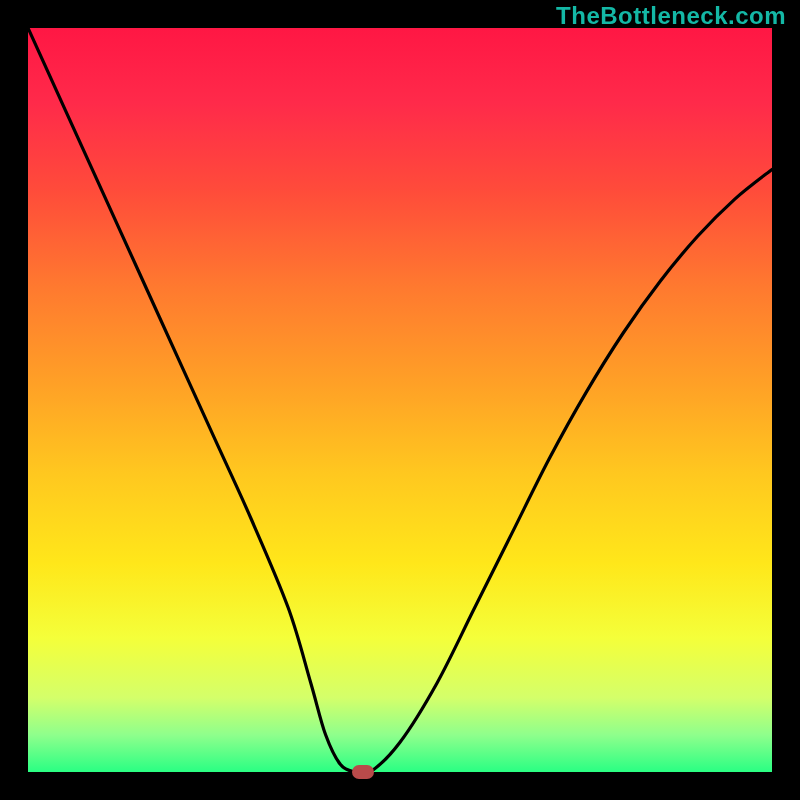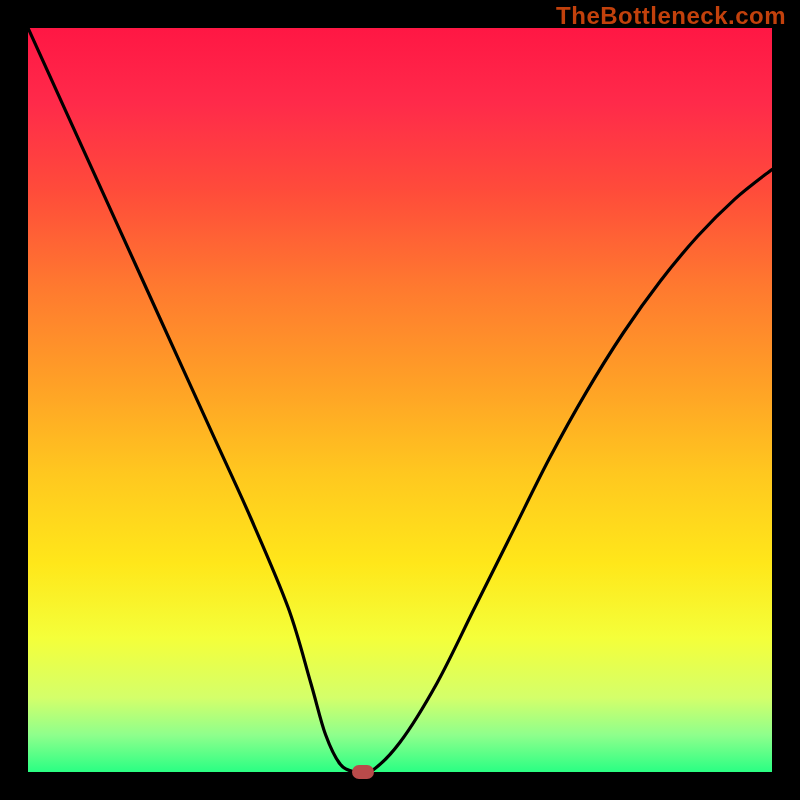--- a/index.html
+++ b/index.html
@@ -10,21 +10,21 @@
     height: 800px;
     background: #000;
   }
   .watermark {
     position: absolute;
     top: 2px;
     right: 14px;
     font-family: Arial, Helvetica, sans-serif;
     font-size: 24px;
     font-weight: 600;
-    color: #c2410c;
+    color: #14b8a6;
     letter-spacing: 0.5px;
   }
   .plot {
     position: absolute;
     left: 28px;
     top: 28px;
     width: 744px;
     height: 744px;
     
     background: linear-gradient(

